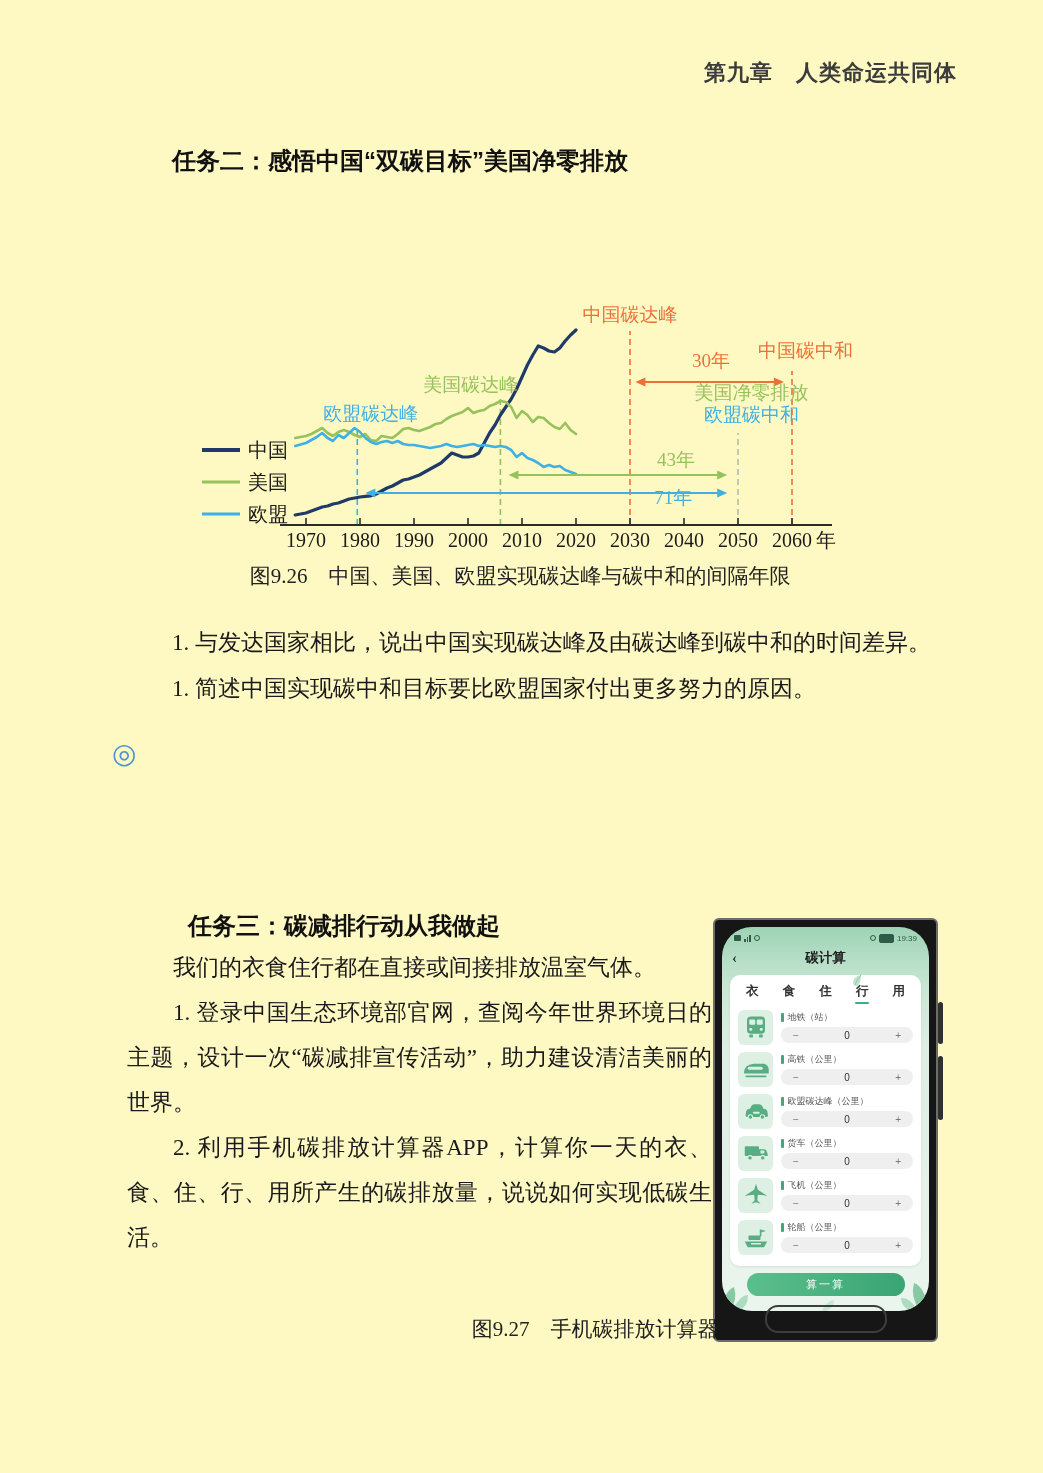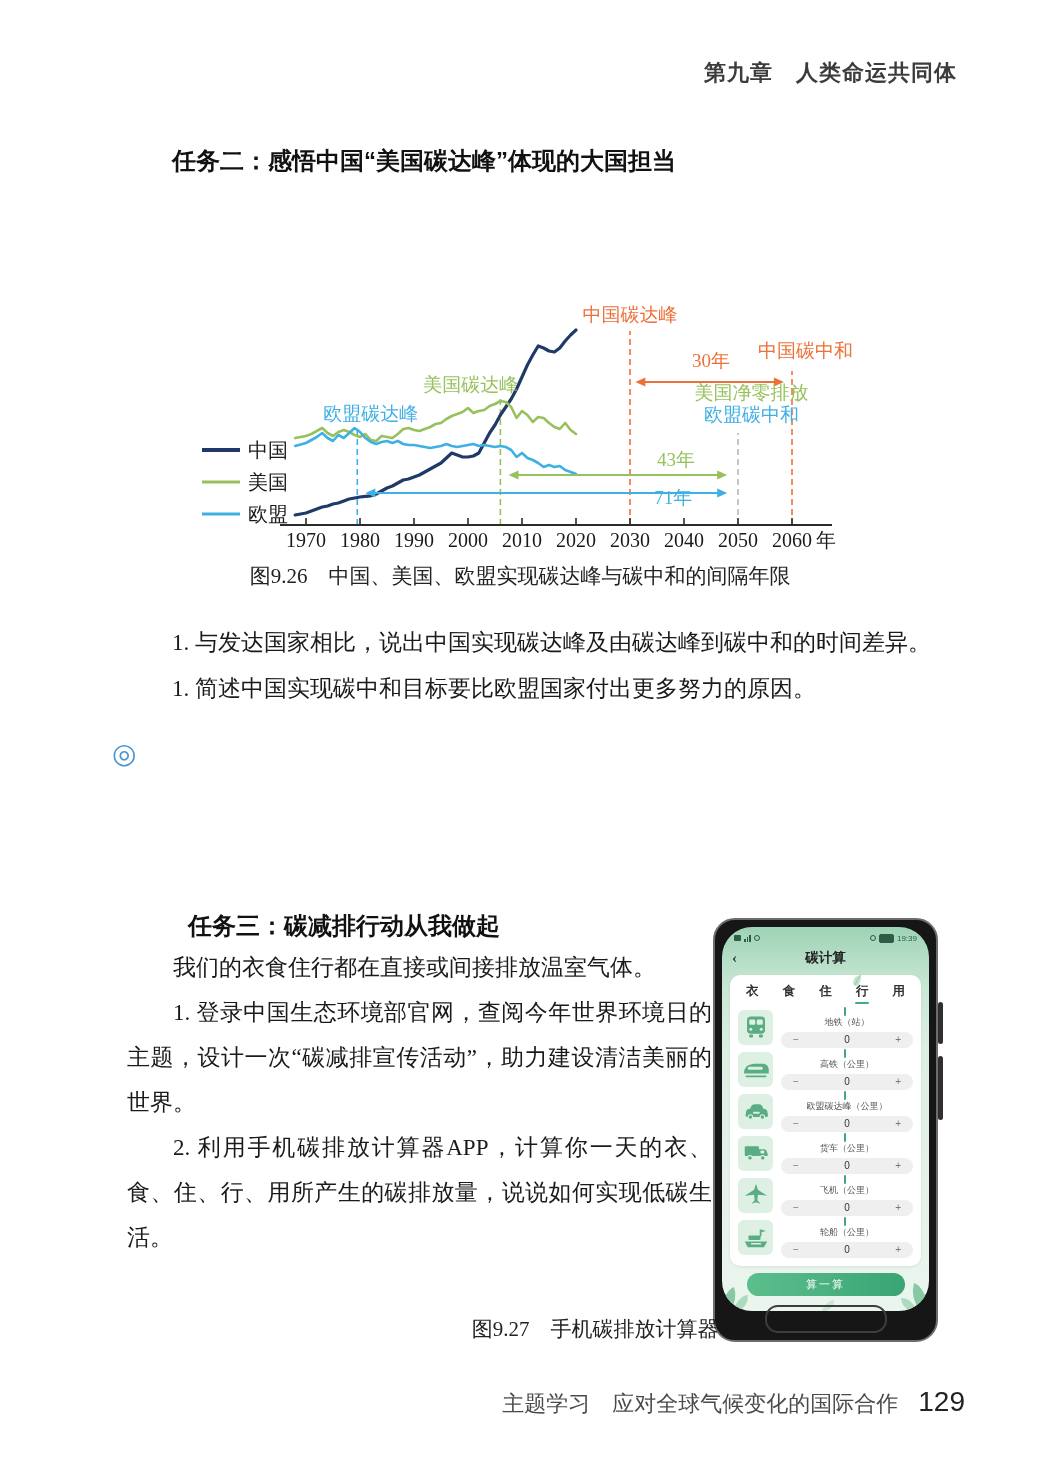--- a/index.html
+++ b/index.html
@@ -1,16 +1,16 @@
 <!DOCTYPE html>
 <html><head>
 <meta charset="utf-8">
 <style>
   html,body{margin:0;padding:0;background:#e9e9e9;}
-  .page{position:relative;width:1043px;height:1473px;background:#ffffff;overflow:hidden;
+  .page{position:relative;width:1043px;height:1473px;background:#fef9c3;overflow:hidden;
         font-family:"Liberation Serif",serif;color:#1a1a1a;}
   .abs{position:absolute;}
   
   .chapter-header{top:58px;right:86px;font-family:"Liberation Sans",sans-serif;
       font-weight:bold;font-size:22px;color:#3c3c3c;letter-spacing:1px;}
   .footer{top:1386px;right:78px;display:flex;align-items:baseline;gap:20px;}
   .footer .label{font-size:22px;color:#4a4a4a;}
   .footer .pagenum{font-family:"Liberation Sans",sans-serif;font-size:28px;color:#222;}
   
   .task-heading{font-family:"Liberation Sans",sans-serif;font-weight:bold;font-size:24px;color:#111;}
@@ -21,21 +21,21 @@
   .section-heading .txt{font-family:"Liberation Sans",sans-serif;font-weight:bold;font-size:27px;color:#2277bd;}
   .caption{font-size:21px;color:#222;text-align:center;}
   
   #chart-wrap{left:120px;top:300px;width:800px;height:270px;}
   #chart926 text{font-family:"Liberation Serif",serif;}
   
   .left-col{left:127px;top:945px;width:585px;font-size:23px;line-height:45px;text-align:justify;}
   .left-col p{margin:0;text-indent:2em;}
   
   .phone{left:713px;top:918px;width:225px;height:424px;background:#161616;border:2px solid #6d6d6d;
-         border-radius:22px;box-sizing:border-box;}
+         border-radius:6px;box-sizing:border-box;}
   .side-btn{position:absolute;right:-7px;width:5px;background:#2f2f2f;border-radius:3px;}
   .screen{position:absolute;left:7px;top:7px;width:207px;height:384px;border-radius:30px;overflow:hidden;
           background:linear-gradient(180deg,#9ed3b6 0,#c9e7d4 60px,#ddeee3 120px,#eaf5ee 100%);}
   .statusbar{display:flex;justify-content:space-between;align-items:center;height:16px;padding:3px 12px 0 12px;
              color:#2e5c47;font-family:"Liberation Sans",sans-serif;font-size:8px;}
   .sb-left,.sb-right{display:flex;align-items:center;gap:3px;}
   .sb-sq{width:7px;height:6px;background:#2e5c47;border-radius:1px;}
   .sb-bars{display:flex;align-items:flex-end;gap:1px;}
   .sb-bars i{display:block;width:1.5px;background:#2e5c47;}
   .sb-dot{width:6px;height:6px;border:1px solid #2e5c47;border-radius:50%;box-sizing:border-box;}
@@ -48,40 +48,40 @@
         box-shadow:0 1px 3px rgba(0,0,0,.08);}
   .tabs{display:flex;justify-content:space-between;padding:2px 8px 6px 8px;}
   .tab{position:relative;font-family:"Liberation Sans",sans-serif;font-weight:bold;font-size:12.5px;color:#333;}
   .tab.active:after{content:"";position:absolute;left:50%;transform:translateX(-50%);bottom:-4px;
                     width:14px;height:2.5px;border-radius:2px;background:#3fae79;}
   .tab-leaf{position:absolute;top:-1px;left:118px;}
   .prow{display:flex;align-items:center;height:42px;}
   .ptile{width:35px;height:35px;border-radius:6px;background:#def0e4;display:flex;align-items:center;
          justify-content:center;flex:none;}
   .pright{flex:1;margin-left:8px;}
-  .plabel{display:flex;align-items:center;font-family:"Liberation Sans",sans-serif;font-size:9px;color:#555;flex-direction:column;}
+  .plabel{display:flex;align-items:center;font-family:"Liberation Sans",sans-serif;font-size:9px;color:#555;}
   .pbar{display:inline-block;width:2.5px;height:9px;background:#45a67c;border-radius:1px;margin-right:4px;}
   .stepper{margin-top:3px;height:16px;background:#efefef;border-radius:9px;display:flex;align-items:center;
            justify-content:space-between;padding:0 12px;font-family:"Liberation Sans",sans-serif;font-size:10px;color:#777;}
   .stepper .val{color:#333;}
   .calc-btn{margin:7px auto 0 auto;width:158px;height:23px;border-radius:12px;
             background:linear-gradient(90deg,#5bbf8c,#3aa474);color:#fff;display:flex;align-items:center;
             justify-content:center;font-family:"Liberation Sans",sans-serif;font-size:11px;letter-spacing:2px;}
   .screen-deco{position:absolute;left:0;bottom:0;width:100%;height:46px;pointer-events:none;}
   .bezel-pill{position:absolute;left:50%;transform:translateX(-50%);bottom:7px;width:118px;height:24px;
               border:2px solid #3d3d3d;border-radius:13px;}
 </style>
 </head>
 <body>
 
 <div class="page">
 
   <div class="abs chapter-header">第九章　人类命运共同体</div>
 
-  <div class="abs task-heading" style="left:172px;top:145px;">任务二：感悟中国“美国碳达峰”体现的大国担当</div>
+  <div class="abs task-heading" style="left:172px;top:145px;">任务二：感悟中国“双碳目标”美国净零排放</div>
 
   <div class="abs" id="chart-wrap">
     <svg id="chart926" width="800" height="270" viewBox="0 0 800 270">
         <line x1="237.3" y1="225" x2="237.3" y2="127" stroke="#3fb0e4" stroke-width="1.6" stroke-dasharray="6 4"></line>
         <line x1="380.4" y1="225" x2="380.4" y2="97" stroke="#97c15c" stroke-width="1.6" stroke-dasharray="6 4"></line>
         <line x1="510" y1="225" x2="510" y2="31" stroke="#ed7038" stroke-width="1.6" stroke-dasharray="6 4"></line>
         <line x1="618" y1="225" x2="618" y2="133" stroke="#b8b8b8" stroke-width="1.6" stroke-dasharray="6 4"></line>
         <line x1="672" y1="225" x2="672" y2="71" stroke="#ed7038" stroke-width="1.6" stroke-dasharray="6 4"></line>
         <line x1="160" y1="225" x2="712" y2="225" stroke="#2b2b2b" stroke-width="2"></line>
         <line x1="186" y1="225" x2="186" y2="218" stroke="#2b2b2b" stroke-width="1.6"></line>
@@ -325,18 +325,14 @@
         <path d="M207,46 Q203,22 192,18 Q188,32 198,46 Z" fill="#7cc49a" opacity="0.9"></path>
         <path d="M196,46 Q188,32 179,33 Q180,43 189,46 Z" fill="#a5d8ba" opacity="0.9"></path>
         <path d="M100,46 Q104,36 112,35 Q112,43 104,46 Z" fill="#bfe3cd" opacity="0.8"></path>
       </svg>
     </div>
     <div class="bezel-pill"></div>
   </div>
 
   <div class="abs caption" style="left:430px;top:1315px;width:330px;">图9.27　手机碳排放计算器</div>
 
-  <div class="abs footer">
-    <span class="label">主题学习　应对全球气候变化的国际合作</span>
-    <span class="pagenum">129</span>
-  </div>
 
 </div>
 
 </body></html>

